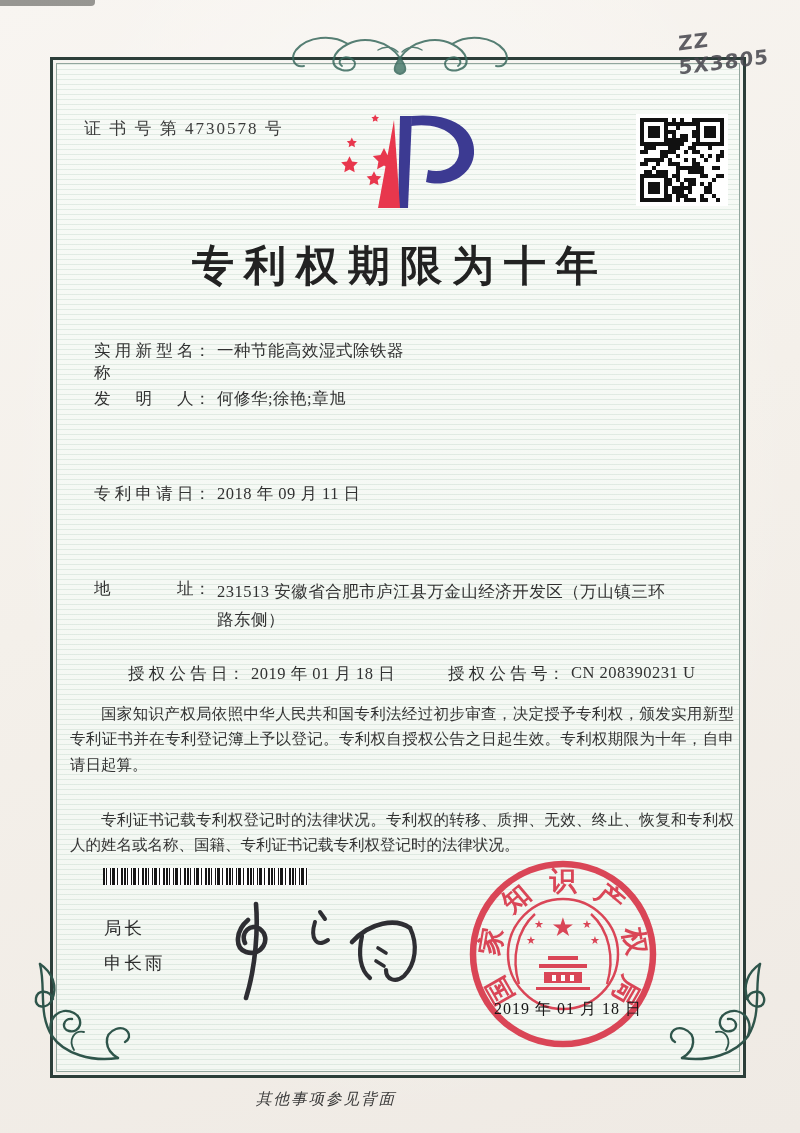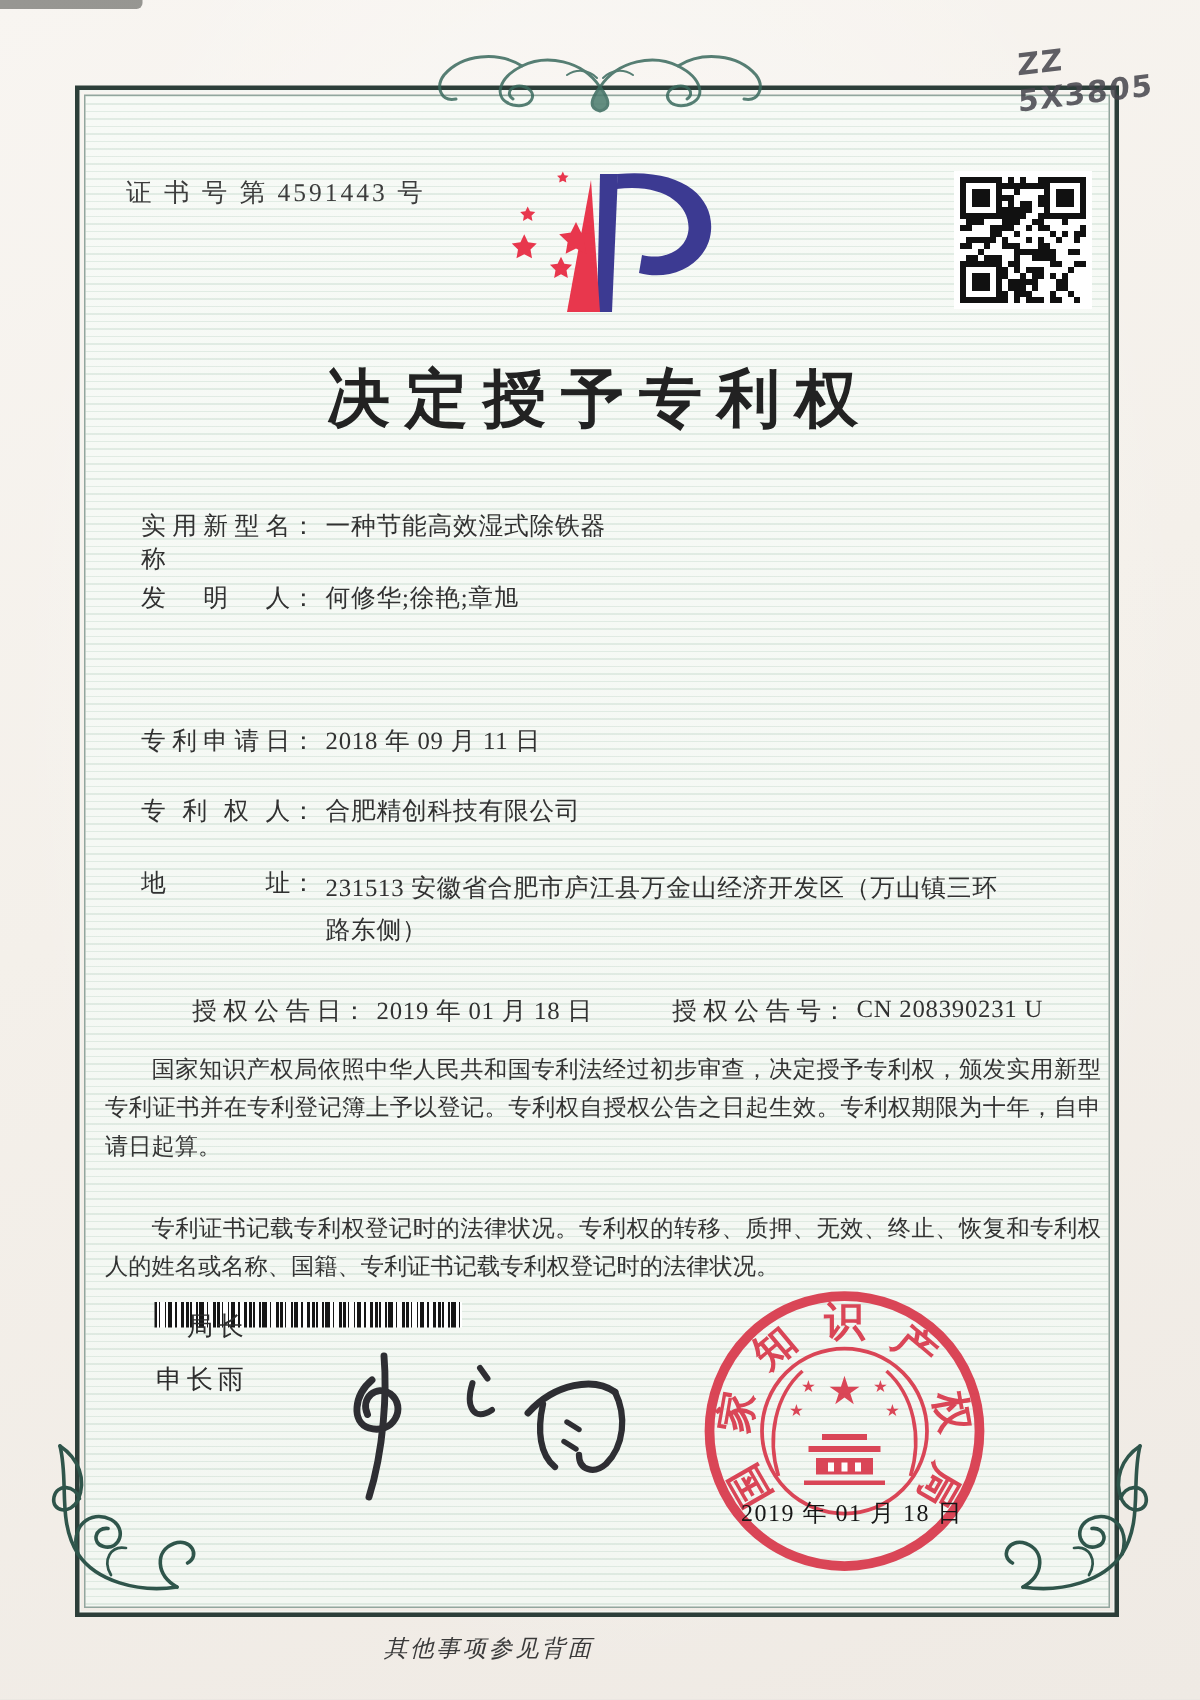--- a/index.html
+++ b/index.html
@@ -44,21 +44,21 @@
   .wrapval{ display:inline-block; width:456px; line-height:1.7; }
   .grant2{ position:absolute; left:320px; top:0; white-space:nowrap; }
   .body-text{ position:absolute; left:70px; top:671px; width:664px; font-size:15.5px;
     line-height:1.63; color:#333; text-align:justify; }
   .body-text p{ text-indent:2em;margin-top:30px; }
   .barcode{ position:absolute; left:103px; top:868px; width:205px; height:17px;
     background:repeating-linear-gradient(90deg,
       #161616 0 2px,#fff 2px 3px,#161616 3px 4px,#fff 4px 7px,
       #161616 7px 8px,#fff 8px 9px,#161616 9px 12px,#fff 12px 14px,
       #161616 14px 15px,#fff 15px 18px,#161616 18px 20px,#fff 20px 21px);}
-  .sig-block{ position:absolute; left:104px; top:872px; font-size:17.5px; color:#2d2d2d; letter-spacing:3px;text-align:right;}
+  .sig-block{ position:absolute; left:104px; top:916px; font-size:17.5px; color:#2d2d2d; letter-spacing:3px;}
   .sig-block div{ margin-bottom:11px; }
   .signature{ position:absolute; left:218px; top:898px; width:210px; height:108px; }
   .seal{ position:absolute; left:462px; top:853px; width:202px; height:202px; opacity:.92; }
   .seal-date{ position:absolute; left:494px; top:999px; font-size:16px; color:#161616; letter-spacing:1px; z-index:5; white-space:nowrap;}
   .page-indicator{ position:absolute; left:0; top:1049px; width:800px; text-align:center; font-size:14.5px; color:#333; letter-spacing:1px;}
   .back-note{ position:absolute; left:0; top:1089px; width:652px; text-align:center; font-size:15.5px; color:#3a3a3a; letter-spacing:2px; font-style:italic;}
 </style>
 </head>
 <body>
 
@@ -100,21 +100,21 @@
         <path d="M14,6 C26,14 32,28 26,42 C21,52 8,50 10,40 C12,31 24,32 27,41"></path>
         <path d="M26,78 C20,60 34,48 48,55 C59,61 54,76 43,73 C35,71 37,60 46,61"></path>
         <path d="M92,100 C78,92 77,76 90,71 C101,67 108,79 99,84"></path>
         <path d="M48,92 C42,82 48,72 58,74" stroke-width="1.8"></path>
       </g>
     </svg>
   </div>
 
   <div class="annotation">ZZ 5X3805</div>
 
-  <div class="cert-no">证 书 号 第 4591443 号</div>
+  <div class="cert-no">证 书 号 第 4730578 号</div>
 
   <div class="logo">
     <svg viewBox="0 0 166 106" width="166" height="106">
 
       <path d="M62,6 L74,6 L70,98 L60,98 Z" fill="#3c3a92"></path>
       <path d="M74,6 C118,2 138,22 136,44 C134,66 110,78 88,72 L90,60 C106,64 120,56 121,43 C122,26 104,12 73,16 Z" fill="#3c3a92"></path>
 
       <path d="M56,10 L62,98 L40,98 Z" fill="#e8374d"></path>
 
       <g fill="#e8374d">
@@ -361,33 +361,30 @@
         <rect x="36" y="80" width="4" height="4"></rect>
         <rect x="44" y="80" width="4" height="4"></rect>
         <rect x="48" y="80" width="4" height="4"></rect>
         <rect x="52" y="80" width="4" height="4"></rect>
         <rect x="60" y="80" width="4" height="4"></rect>
         <rect x="64" y="80" width="4" height="4"></rect>
         <rect x="76" y="80" width="4" height="4"></rect>
       </svg>
     </div>
 
-  <div class="title">决定授予专利权</div>
+  <div class="title">专利权期限为十年</div>
 
   <div class="field-row" style="top:388px">
     <span class="flabel">发明人</span><span class="fcolon">：</span><span class="fvalue">何修华;徐艳;章旭</span>
   </div>
   <div class="field-row" style="top:340px">
     <span class="flabel">实用新型名称</span><span class="fcolon">：</span><span class="fvalue">一种节能高效湿式除铁器</span>
   </div>
   <div class="field-row" style="top:483px">
     <span class="flabel">专利申请日</span><span class="fcolon">：</span><span class="fvalue">2018 年 09 月 11 日</span>
-  </div>
-  <div class="field-row" style="top:530px">
-    <span class="flabel">专利权人</span><span class="fcolon">：</span><span class="fvalue">合肥精创科技有限公司</span>
   </div>
   <div class="field-row" style="top:578px">
     <span class="flabel">地址</span><span class="fcolon">：</span><span class="fvalue wrapval">231513 安徽省合肥市庐江县万金山经济开发区（万山镇三环路东侧）</span>
   </div>
 
   <div class="field-row" style="top:663px; width:660px;margin-left:34px;">
     <span class="flabel">授权公告日</span><span class="fcolon">：</span><span class="fvalue">2019 年 01 月 18 日</span>
     <span class="grant2">
       <span class="flabel">授权公告号</span><span class="fcolon">：</span><span class="fvalue">CN 208390231 U</span>
     </span>

